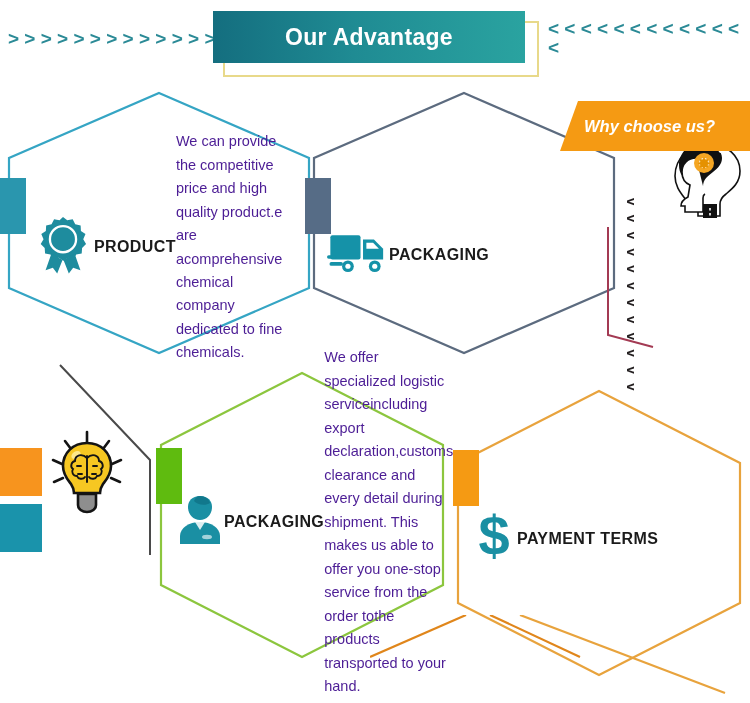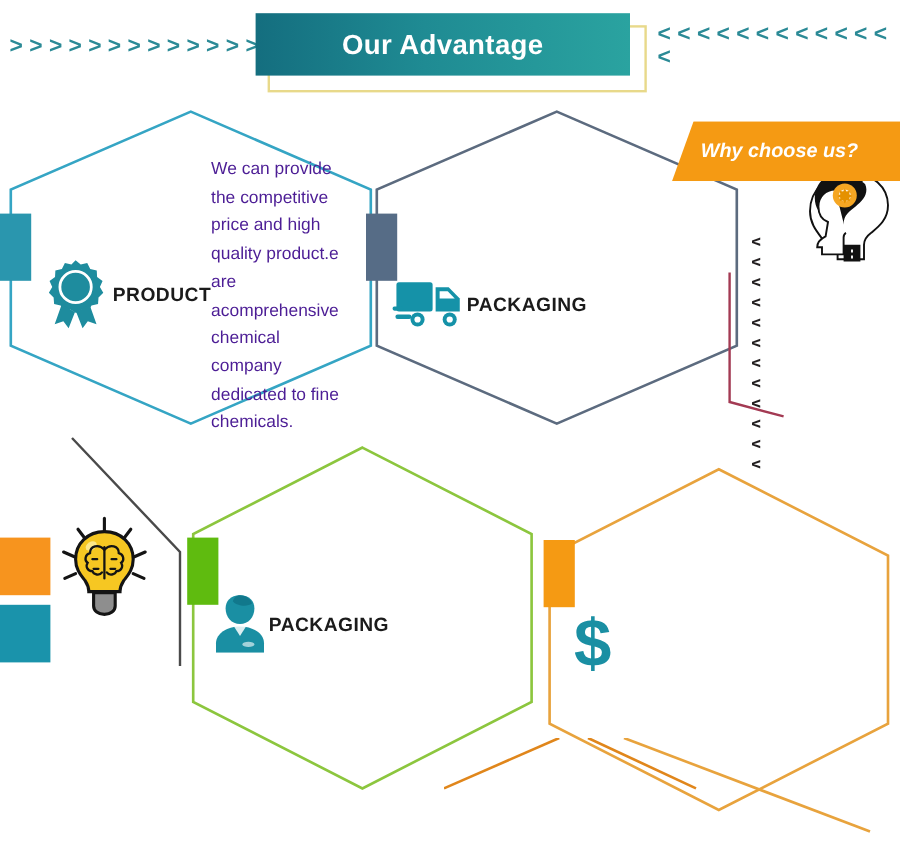--- a/index.html
+++ b/index.html
@@ -254,36 +254,38 @@
       <span class="hex-icon">
         <svg width="48" height="50" viewBox="0 0 48 50">
           <path d="M24 2 c-8 0-12 5-12 11 0 7 5 13 12 13 s12-6 12-13 c0-6-4-11-12-11z" fill="#1a8fa3"></path>
           <path d="M18 7 c3 4 12 5 16 2 -1-4-5-7-10-7 -3 0-5 2-6 5z" fill="#11788c"></path>
           <path d="M24 28 c-11 0-20 6-20 14 v8 h40 v-8 c0-8-9-14-20-14z" fill="#1a8fa3"></path>
           <path d="M19 28 l5 8 5-8 -5-2z" fill="#ffffff" opacity="0.85"></path>
           <ellipse cx="31" cy="43" rx="5" ry="2.2" fill="#ffffff" opacity="0.6"></ellipse>
         </svg>
       </span>
       <div class="hex-title">PACKAGING</div>
+      <div class="hex-body">We offer specialized logistic serviceincluding export declaration,customs clearance and every detail during shipment. This makes us able to offer you one-stop service from the order tothe products transported to your hand.</div>
     </div>
     <div class="tab" style="left:-2px; top:78px; background:#5fbb0f;"></div>
   </div>
 
   <div class="hex" style="left:455px; top:388px; width:288px; height:290px;">
     <div class="hex-shape">
       <svg viewBox="0 0 288 290" preserveAspectRatio="none">
         <polygon points="144,3 285,75 285,215 144,287 3,215 3,75" fill="#ffffff" stroke="#e8a33d" stroke-width="2.2"></polygon>
       </svg>
     </div>
     <div class="hex-content" style="padding:6px 16px 0 16px;">
         <span class="hex-icon">
         <svg width="46" height="58" viewBox="0 0 46 58">
           <text x="23" y="48" text-anchor="middle" font-family="Liberation Sans, sans-serif" font-size="56" font-weight="bold" fill="#1a8fa3">$</text>
         </svg>
       </span>
+      <div class="hex-title">PAYMENT TERMS</div>
     </div>
     <div class="tab" style="left:-2px; top:62px; background:#f59a13;"></div>
   </div>
 
   <div class="why-banner">
     <span class="why-text">Why choose us?</span>
   </div>
 
   <div style="position:absolute; left:668px; top:138px; width:80px; height:82px; z-index:5;">
     <svg width="80" height="82" viewBox="0 0 80 82">

